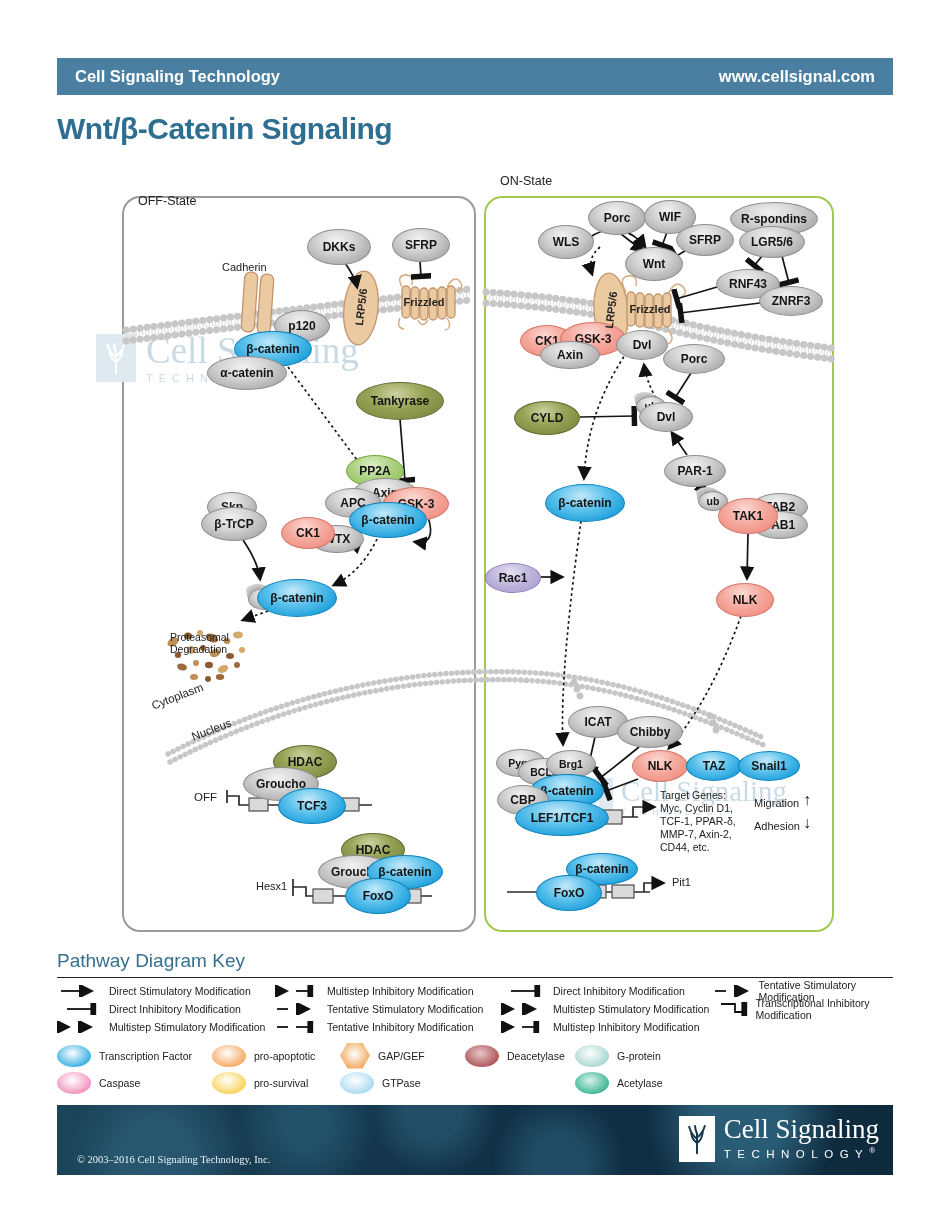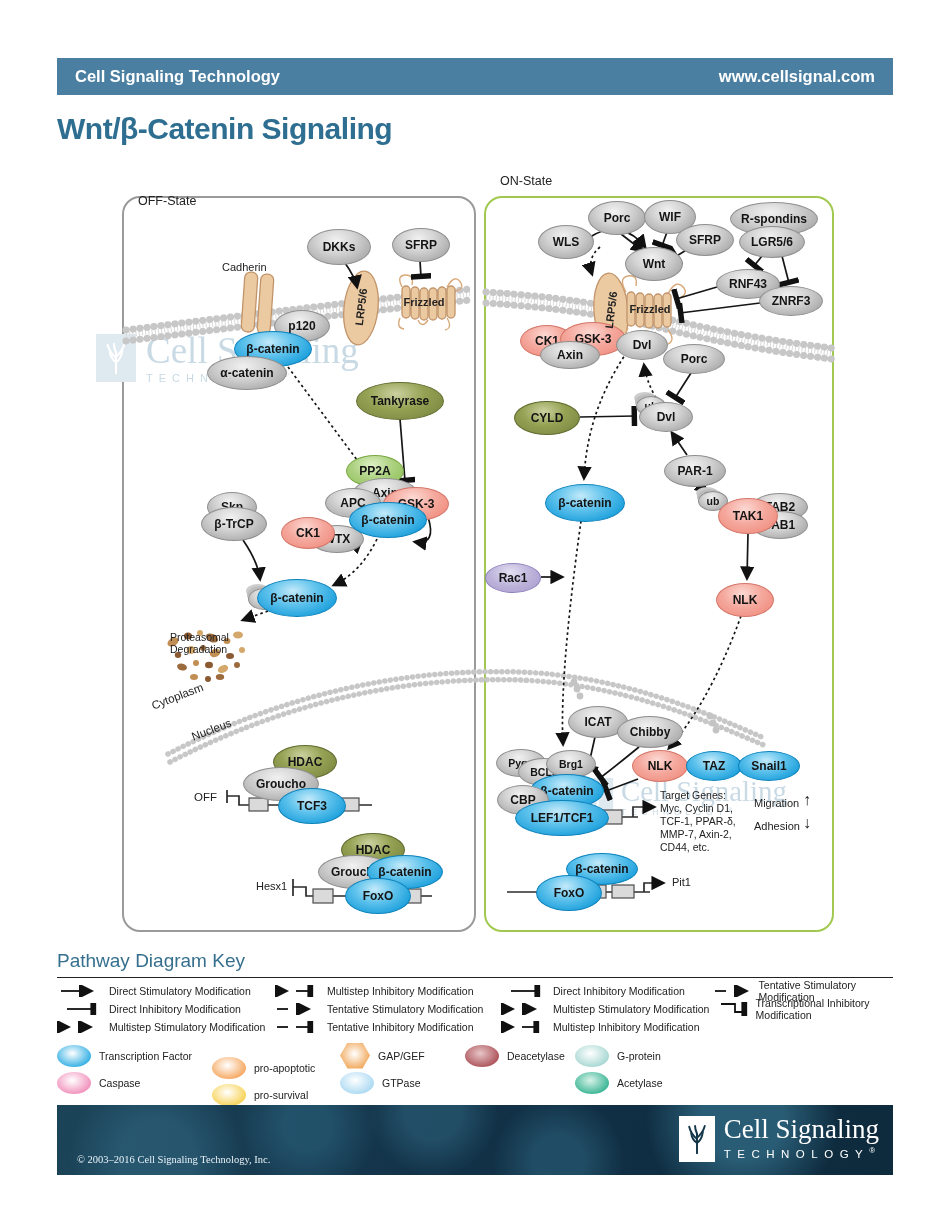--- a/index.html
+++ b/index.html
@@ -452,21 +452,21 @@
     <div class="scol" style="width:155px;">
       <div class="sitem">
           <span class="sw" style="background:radial-gradient(ellipse at 45% 38%,#fff 0%,#29abe2 78%);"></span>
           <span>Transcription Factor</span>
         </div>
       <div class="sitem">
           <span class="sw" style="background:radial-gradient(ellipse at 45% 38%,#fff 0%,#f08bb8 78%);"></span>
           <span>Caspase</span>
         </div>
     </div>
-    <div class="scol" style="width:128px;margin-top:12px;">
+    <div class="scol" style="width:128px;">
       <div class="sitem">
           <span class="sw" style="background:radial-gradient(ellipse at 45% 38%,#fff 0%,#f5a358 78%);"></span>
           <span>pro-apoptotic</span>
         </div>
       <div class="sitem">
           <span class="sw" style="background:radial-gradient(ellipse at 45% 38%,#fff 0%,#f7d04e 78%);"></span>
           <span>pro-survival</span>
         </div>
     </div>
     <div class="scol" style="width:125px;">

